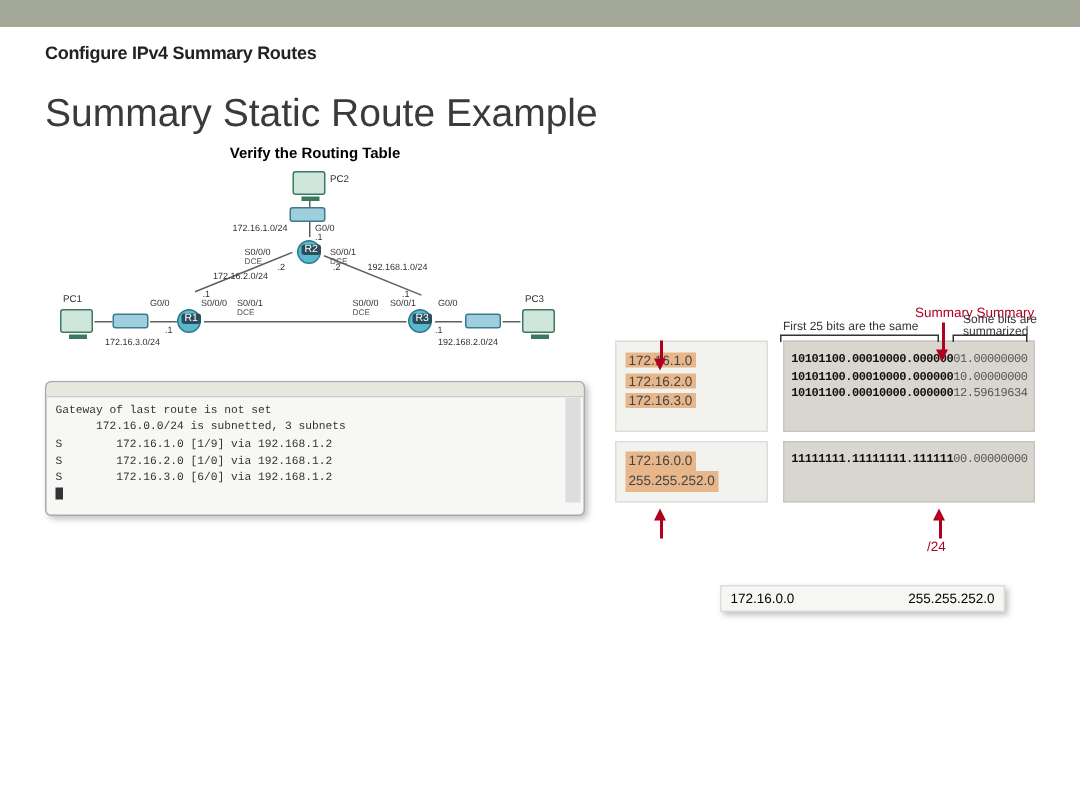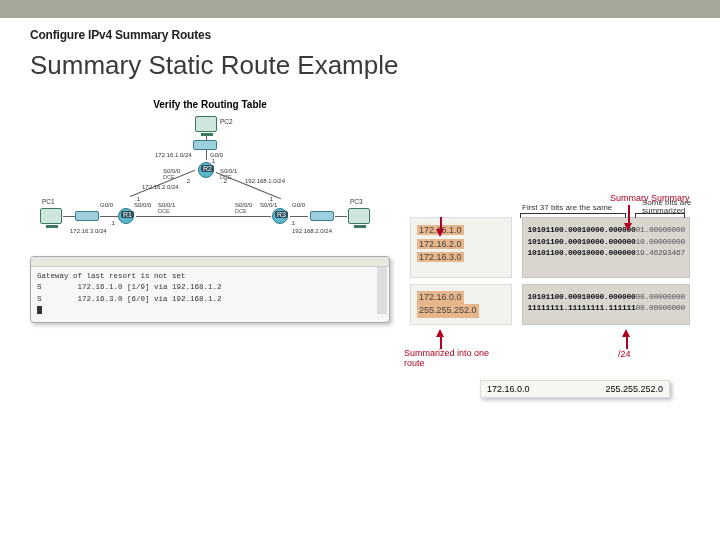--- a/index.html
+++ b/index.html
@@ -1,24 +1,24 @@
 <!DOCTYPE html>
 <html><head>
 <meta charset="utf-8">
 <style>
   * { box-sizing: border-box; margin: 0; padding: 0; }
   body { width: 720px; height: 540px; font-family: Arial, sans-serif; background: #fff; overflow: hidden; position: relative; }
   .topbar { background: #a3a898; height: 18px; width: 100%; }
   .kicker { font-size: 12px; font-weight: bold; color: #222; margin: 10px 0 0 30px; letter-spacing: -0.2px; }
-  .title { font-size: 26px; color: #3a3a3a; margin: 8px 0 6px 30px; }
+  .title { font-size: 26px; color: #3a3a3a; margin: 18px 0 6px 30px; }
   .content { position: relative; width: 660px; height: 440px; margin-left: 30px; }
   .leftcol { position: absolute; left: 0; top: 0; width: 360px; height: 440px; }
   .rightcol { position: absolute; left: 380px; top: 130px; width: 280px; }
 
-  .panel-title { font-size: 10px; font-weight: bold; text-align: center; margin-top: 12px; }
+  .panel-title { font-size: 10px; font-weight: bold; text-align: center; margin-top: 0; }
 
   .topo { position: relative; height: 130px; margin-top: 6px; }
   .pc { width: 22px; height: 16px; background: #cfe6dc; border: 1px solid #3b7a5f; position: absolute; border-radius: 2px; }
   .pc::after { content: ""; position: absolute; left: 5px; top: 16px; width: 12px; height: 3px; background: #3b7a5f; }
   .switch { width: 24px; height: 10px; background: #9ecfdd; border: 1px solid #3b7a8f; position: absolute; border-radius: 2px; }
   .router { width: 16px; height: 16px; background: #5bb7cc; border-radius: 50%; position: absolute; border: 1px solid #2d7a90; }
   .rlabel { position: absolute; background: #2b4e5b; color: #fff; font-size: 7px; padding: 0 2px; border-radius: 2px; }
   .tiny { position: absolute; font-size: 6.5px; color: #333; white-space: nowrap; }
   .tiny2 { position: absolute; font-size: 6px; color: #333; white-space: nowrap; }
   .dcelab { font-size:5.5px; color:#555; }
@@ -119,75 +119,75 @@
       <div class="switch" style="left:280px; top:95px;"></div>
       <div class="line" style="left:305px; top:100px; width:12px;"></div>
       <div class="pc" style="left:318px; top:92px;"></div>
       <div class="tiny" style="left:320px; top:82px;">PC3</div>
       <div class="tiny2" style="left:262px; top:112px;">192.168.2.0/24</div>
     </div>
 
     <div class="cli shadow">
       <div class="bar"></div>
       <div class="scroll"></div>
-      <div class="cliline">Gateway of last resort is not set</div>
+      <div class="cliline">Gateway of last route is not set</div>
       <div class="cliline"></div>
+      <div class="cliline">      172.16.0.0/24 is subnetted, 3 subnets</div>
       <div class="cliline">S        172.16.1.0 [1/9] via 192.168.1.2</div>
+      <div class="cliline">S        172.16.2.0 [1/0] via 192.168.1.2</div>
       <div class="cliline">S        172.16.3.0 [6/0] via 192.168.1.2</div>
       <div class="cliline"><span class="caret"></span></div>
     </div>
   </div>
 
   <div class="rightcol">
 
     <div class="label-red" style="left:200px; top:-24px;">Summary Summary</div>
     <div class="arrow-stem" style="left:218px; top:-12px; height:20px;"></div>
     <div class="arrow-down" style="left:214px; top:6px;"></div>
 
     <div class="brace" style="left:110px; top:-4px; width:106px;"></div>
-    <div class="label-sm" style="left:112px; top:-14px;">First 37 bits are the same</div>
+    <div class="label-sm" style="left:112px; top:-14px;">First 25 bits are the same</div>
     <div class="brace" style="left:225px; top:-4px; width:50px;"></div>
     <div class="label-sm" style="left:232px; top:-18px; width:50px; white-space:normal; line-height:1;">Some bits are summarized</div>
 
     <div class="arrow-stem" style="left:30px; top:0px; height:14px;"></div>
     <div class="arrow-down" style="left:26px; top:12px;"></div>
 
     <div class="brow">
       <div class="ipbox">
         <div class="group">
           <div><span class="hl">172.16.1.0</span></div>
           <div><span class="hl">172.16.2.0</span></div>
           <div><span class="hl">172.16.3.0</span></div>
         </div>
       </div>
       <div class="binbox">
         <div class="row"><b>10101100.00010000.000000</b><span class="b-dim">01.00000000</span></div>
         <div class="row"><b>10101100.00010000.000000</b><span class="b-dim">10.00000000</span></div>
-        <div class="row"><b>10101100.00010000.000000</b><span class="b-dim">19.46293467</span></div>
+        <div class="row"><b>10101100.00010000.000000</b><span class="b-dim">12.59619634</span></div>
       </div>
     </div>
 
     <div class="brow">
       <div class="ipbox">
         <div class="hlrow">
             <span class="hl">172.16.0.0</span>
           </div>
         <div class="hlrow">
             <span class="hl">255.255.252.0</span>
           </div>
       </div>
       <div class="binbox">
-        <div class="row"><b>10101100.00010000.000000</b><span class="b-dim">00.00000000</span></div>
         <div class="row"><b>11111111.11111111.111111</b><span class="b-dim">00.00000000</span></div>
       </div>
     </div>
 
     <div class="arrow-stem" style="left:30px; top:118px; height:14px;"></div>
     <div class="arrow-up" style="left:26px; top:112px;"></div>
-    <div class="label-red" style="left:-6px; top:132px; width:90px; white-space:normal; line-height:1.1;">Summarized into one route</div>
 
     <div class="arrow-stem" style="left:216px; top:118px; height:14px;"></div>
     <div class="arrow-up" style="left:212px; top:112px;"></div>
     <div class="label-red" style="left:208px; top:132px;">/24</div>
 
     <div class="ipbox-small shadow" style="position:absolute; left:70px; top:155px; width:190px; display:flex; justify-content:space-between;">
       <span>172.16.0.0</span>
       <span>255.255.252.0</span>
     </div>
   </div>

